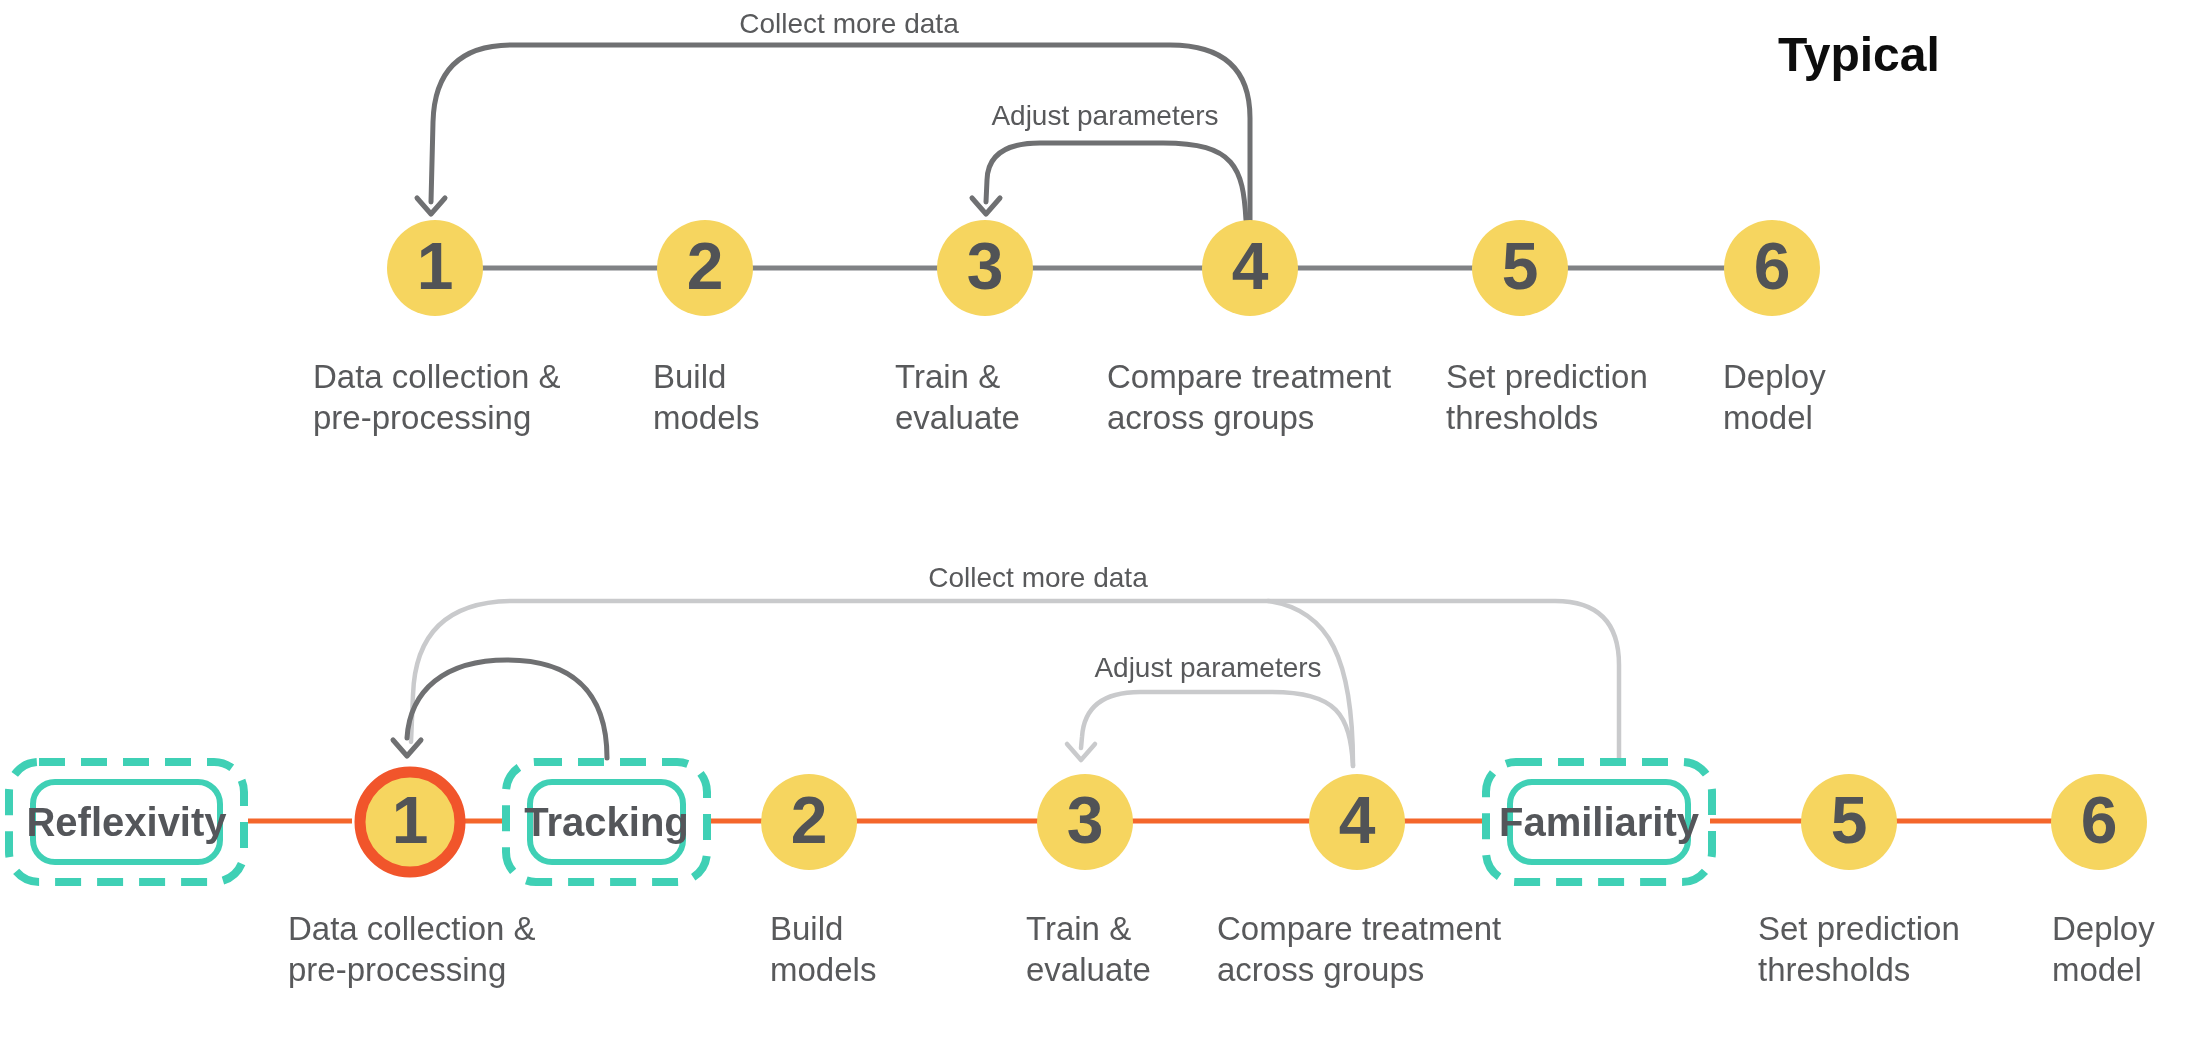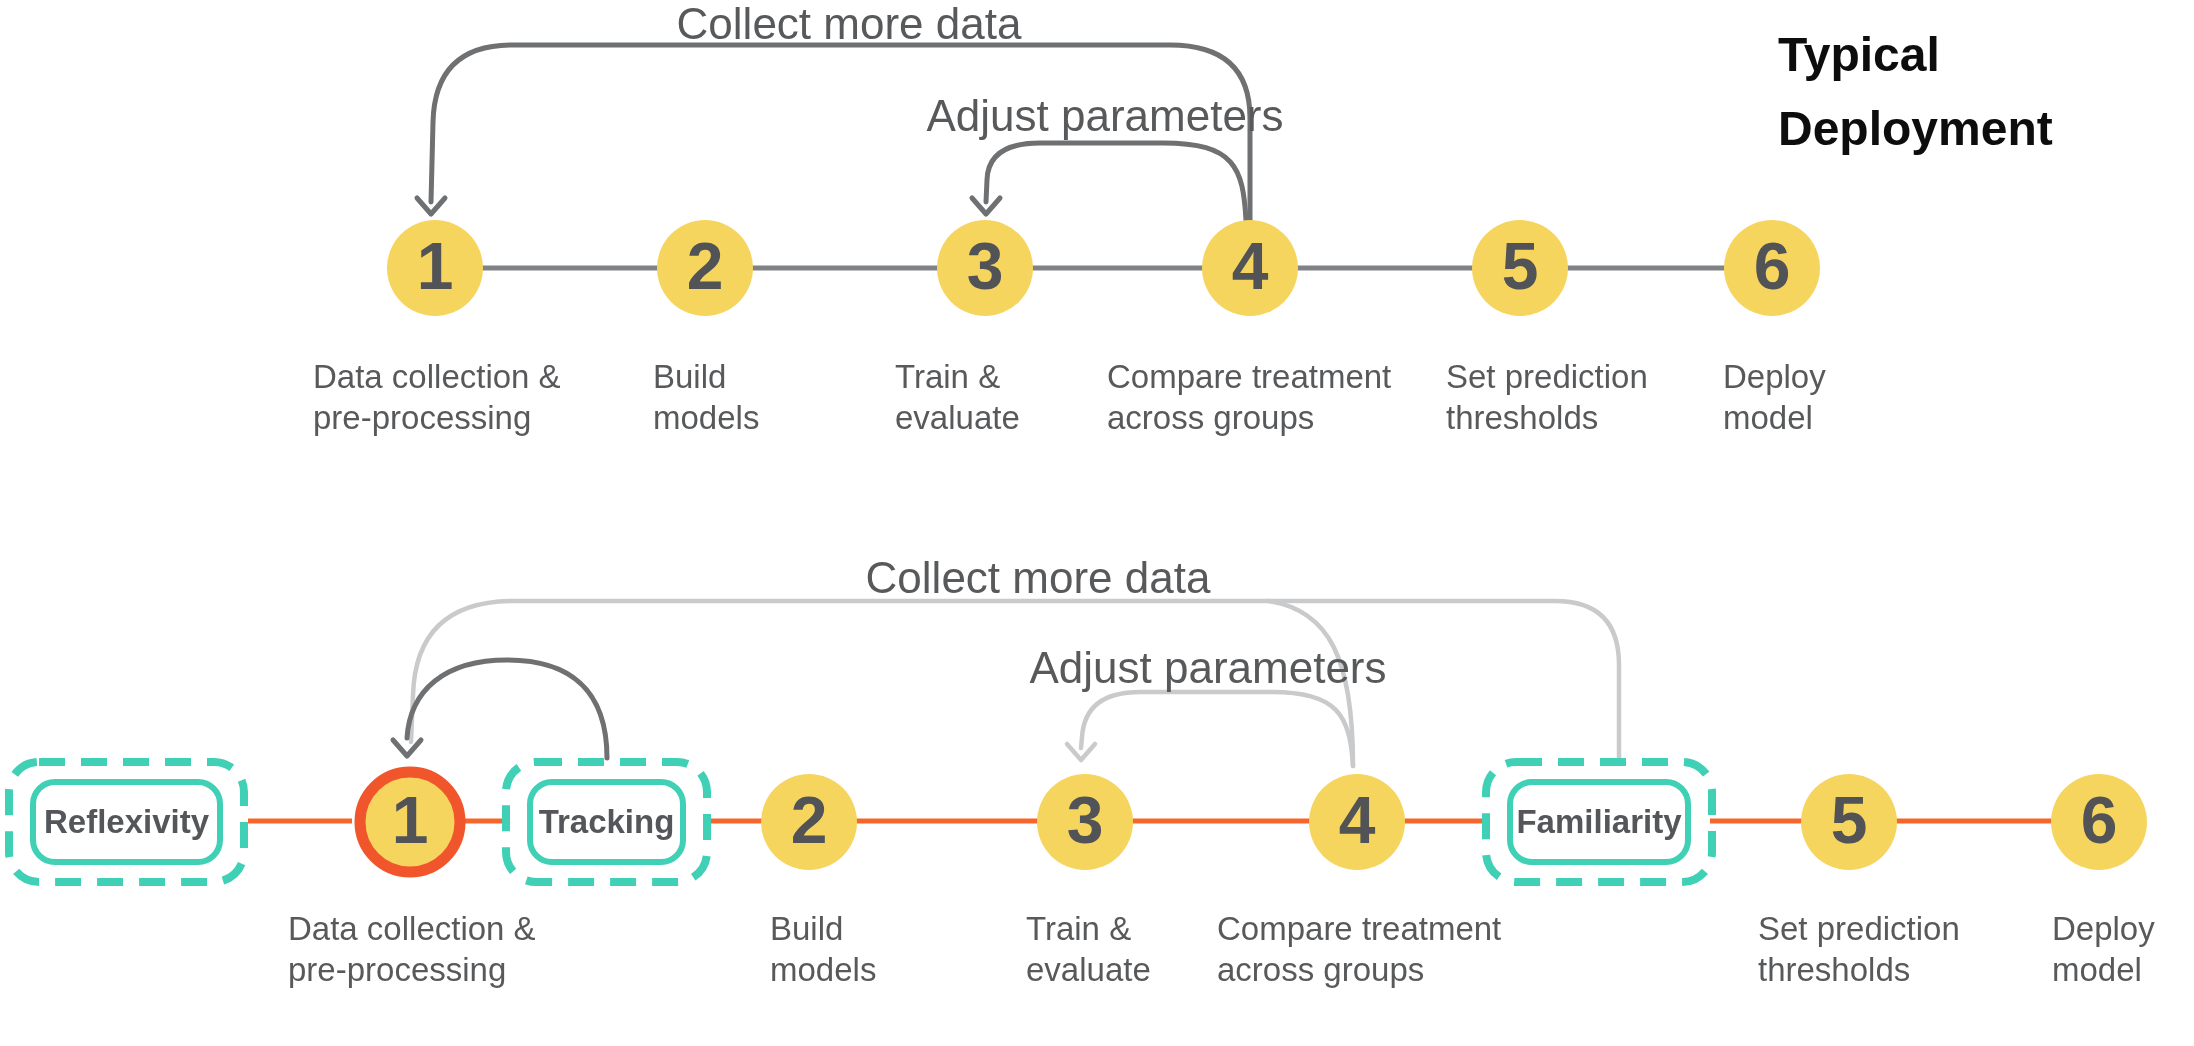--- a/index.html
+++ b/index.html
@@ -16,25 +16,25 @@
   .arc-light{fill:none;stroke:var(--light-gray);stroke-width:4.5;stroke-linecap:round;stroke-linejoin:round;}
   .chev-dark{fill:none;stroke:var(--dark-gray);stroke-width:5;stroke-linecap:round;stroke-linejoin:round;}
   .chev-light{fill:none;stroke:var(--light-gray);stroke-width:4.5;stroke-linecap:round;stroke-linejoin:round;}
   .step-circle{fill:var(--yellow);}
   .ringed{stroke:var(--orange);stroke-width:11;}
   .outer-dash{fill:none;stroke:var(--teal);stroke-width:8;stroke-dasharray:26 16;}
   .inner-box{fill:#ffffff;stroke:var(--teal);stroke-width:6;}
 
   
   .title{position:absolute;color:var(--title-black);font-size:48px;font-weight:bold;line-height:74px;white-space:nowrap;}
-  .arc-label{position:absolute;transform:translate(-50%,-50%);color:var(--text-gray);font-size:44px;white-space:nowrap;}
+  .arc-label{position:absolute;transform:translate(-50%,-50%);color:var(--text-gray);font-size:28px;white-space:nowrap;}
   .num{position:absolute;transform:translate(-50%,-52%);color:#515356;font-size:66px;font-weight:bold;white-space:nowrap;}
   .lbl{position:absolute;color:var(--text-gray);font-size:33px;line-height:41px;white-space:nowrap;}
   .box-label{position:absolute;display:flex;align-items:center;justify-content:center;
-    color:#54565A;font-size:33px;font-weight:bold;white-space:nowrap;}
+    color:#54565A;font-size:40px;font-weight:bold;white-space:nowrap;}
 </style>
 </head>
 <body>
 
 <div class="canvas">
 
   <svg width="2194" height="1046" viewBox="0 0 2194 1046">
 
     <line class="conn-top" x1="435" y1="268" x2="1772" y2="268"></line>
 
@@ -74,21 +74,20 @@
     <circle class="step-circle ringed" cx="410" cy="822" r="50"></circle>
     <circle class="step-circle" cx="809" cy="822" r="48"></circle>
     <circle class="step-circle" cx="1085" cy="822" r="48"></circle>
     <circle class="step-circle" cx="1357" cy="822" r="48"></circle>
     <circle class="step-circle" cx="1849" cy="822" r="48"></circle>
     <circle class="step-circle" cx="2099" cy="822" r="48"></circle>
   </svg>
 
   <div class="title" style="left:1778px;top:18px;">
     <div>Typical</div>
-    <div>Deployment</div>
   </div>
 
   <div class="arc-label" style="left:849px;top:24px;">Collect more data</div>
   <div class="arc-label" style="left:1105px;top:116px;">Adjust parameters</div>
   <div class="arc-label" style="left:1038px;top:578px;">Collect more data</div>
   <div class="arc-label" style="left:1208px;top:668px;">Adjust parameters</div>
 
   <div class="num" style="left:435px;top:268px;">1</div>
   <div class="num" style="left:705px;top:268px;">2</div>
   <div class="num" style="left:985px;top:268px;">3</div>

